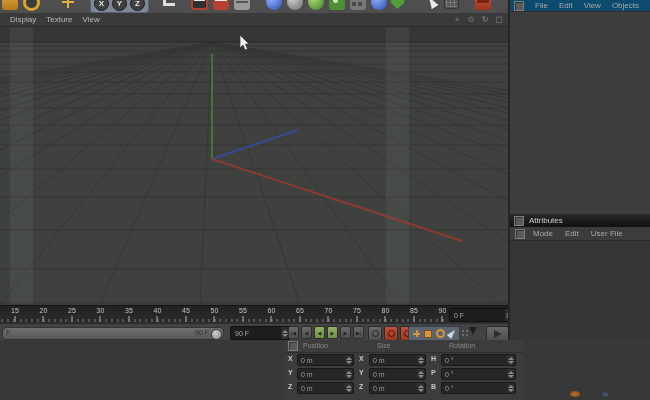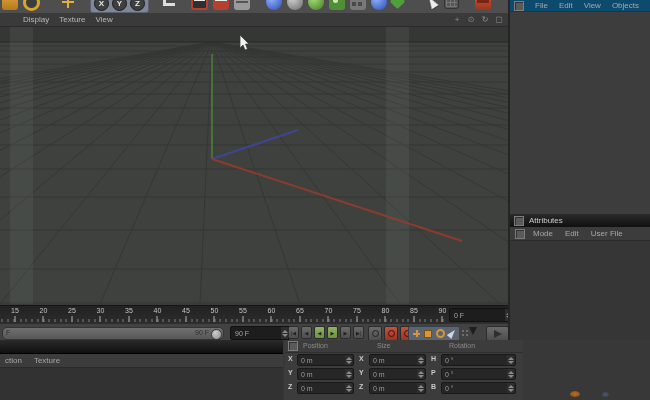--- a/index.html
+++ b/index.html
@@ -43,21 +43,21 @@
   .ti-snap{background:#565656;border:1px solid #333;width:13px;height:13px;}
   .ti-snap::before{content:"";position:absolute;inset:1px;background:
      repeating-linear-gradient(90deg,#777 0 1px,transparent 1px 4px),
      repeating-linear-gradient(0deg,#777 0 1px,transparent 1px 4px);}
   .ti-layout{background:linear-gradient(#d05535,#9c3420);}
   .ti-layout::before{content:"";position:absolute;left:2px;top:6px;right:2px;height:3px;background:#7a2415;}
   
   #vp-menubar{position:absolute;left:0;top:13px;width:508px;height:13px;background:#3a3a3a;
     border-bottom:1px solid #2b2b2b;display:flex;align-items:center;font-size:8px;color:#b8b8b8;}
   #vp-menubar .mi{margin-left:10px;}
-  #vp-menubar .mi:first-child{margin-left:23px;}
+  #vp-menubar .mi:first-child{margin-left:10px;}
   .vp-controls{position:absolute;right:4px;top:0;height:13px;display:flex;gap:4px;align-items:center;color:#8f8f8f;font-size:8px;}
   .vpc{width:10px;text-align:center;}
   
   #viewport{position:absolute;left:0;top:27px;width:508px;height:277px;background:#3e413e;overflow:hidden;}
   
   #ruler{position:absolute;left:0;top:305px;width:508px;height:17px;background:linear-gradient(#222,#2c2c2c);
     border-top:1px solid #151515;}
   #ruler-area{position:absolute;left:0;top:0;width:446px;height:17px;overflow:hidden;}
   .tick{position:absolute;top:1px;transform:translateX(-50%);font-size:7px;color:#c4c4c4;}
   .ticks-big{position:absolute;left:0;top:10px;width:446px;height:6px;
@@ -301,27 +301,20 @@
     <div id="dim-group">
       <span class="k-dots"></span>
       <span class="k-tri"></span>
     </div>
     <div id="flag-btn">
         <span class="fl"></span>
       </div>
   </div>
 
   <div id="bottom">
-    <div id="material-panel">
-      <div class="ptitle"></div>
-      <div class="pmenu">
-        <span class="mi">ction</span>
-        <span class="mi">Texture</span>
-      </div>
-    </div>
 
     <div id="coord-panel">
       <div class="chead">
         <span class="sq-icon" style="position:absolute;left:3px;top:1px;"></span>
         <span class="hl" style="left:18px;">Position</span>
         <span class="hl" style="left:92px;">Size</span>
         <span class="hl" style="left:164px;">Rotation</span>
       </div>
       <div class="crow">
         <span class="clabel" style="left:3px">X</span>

